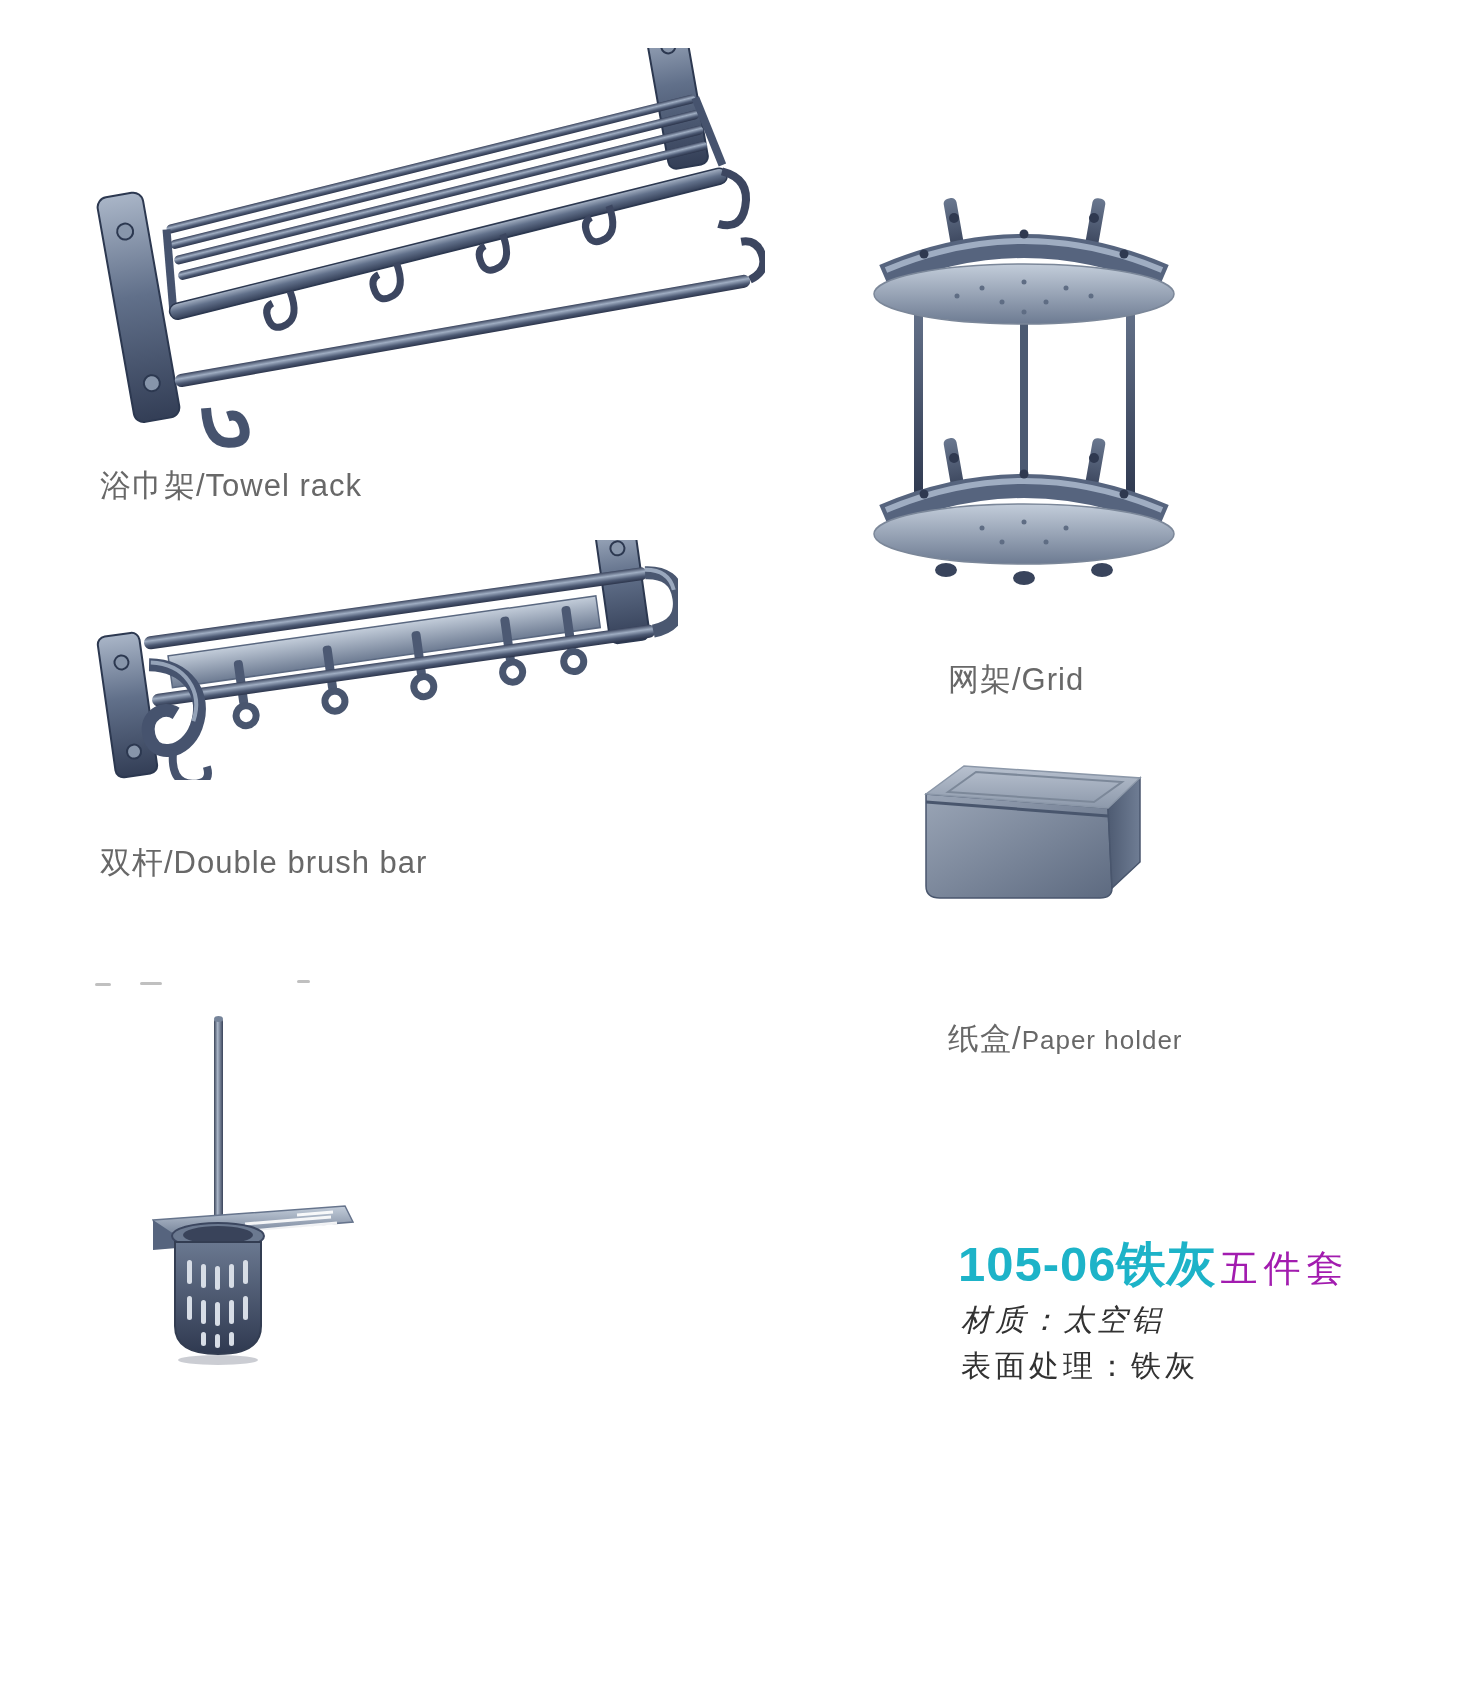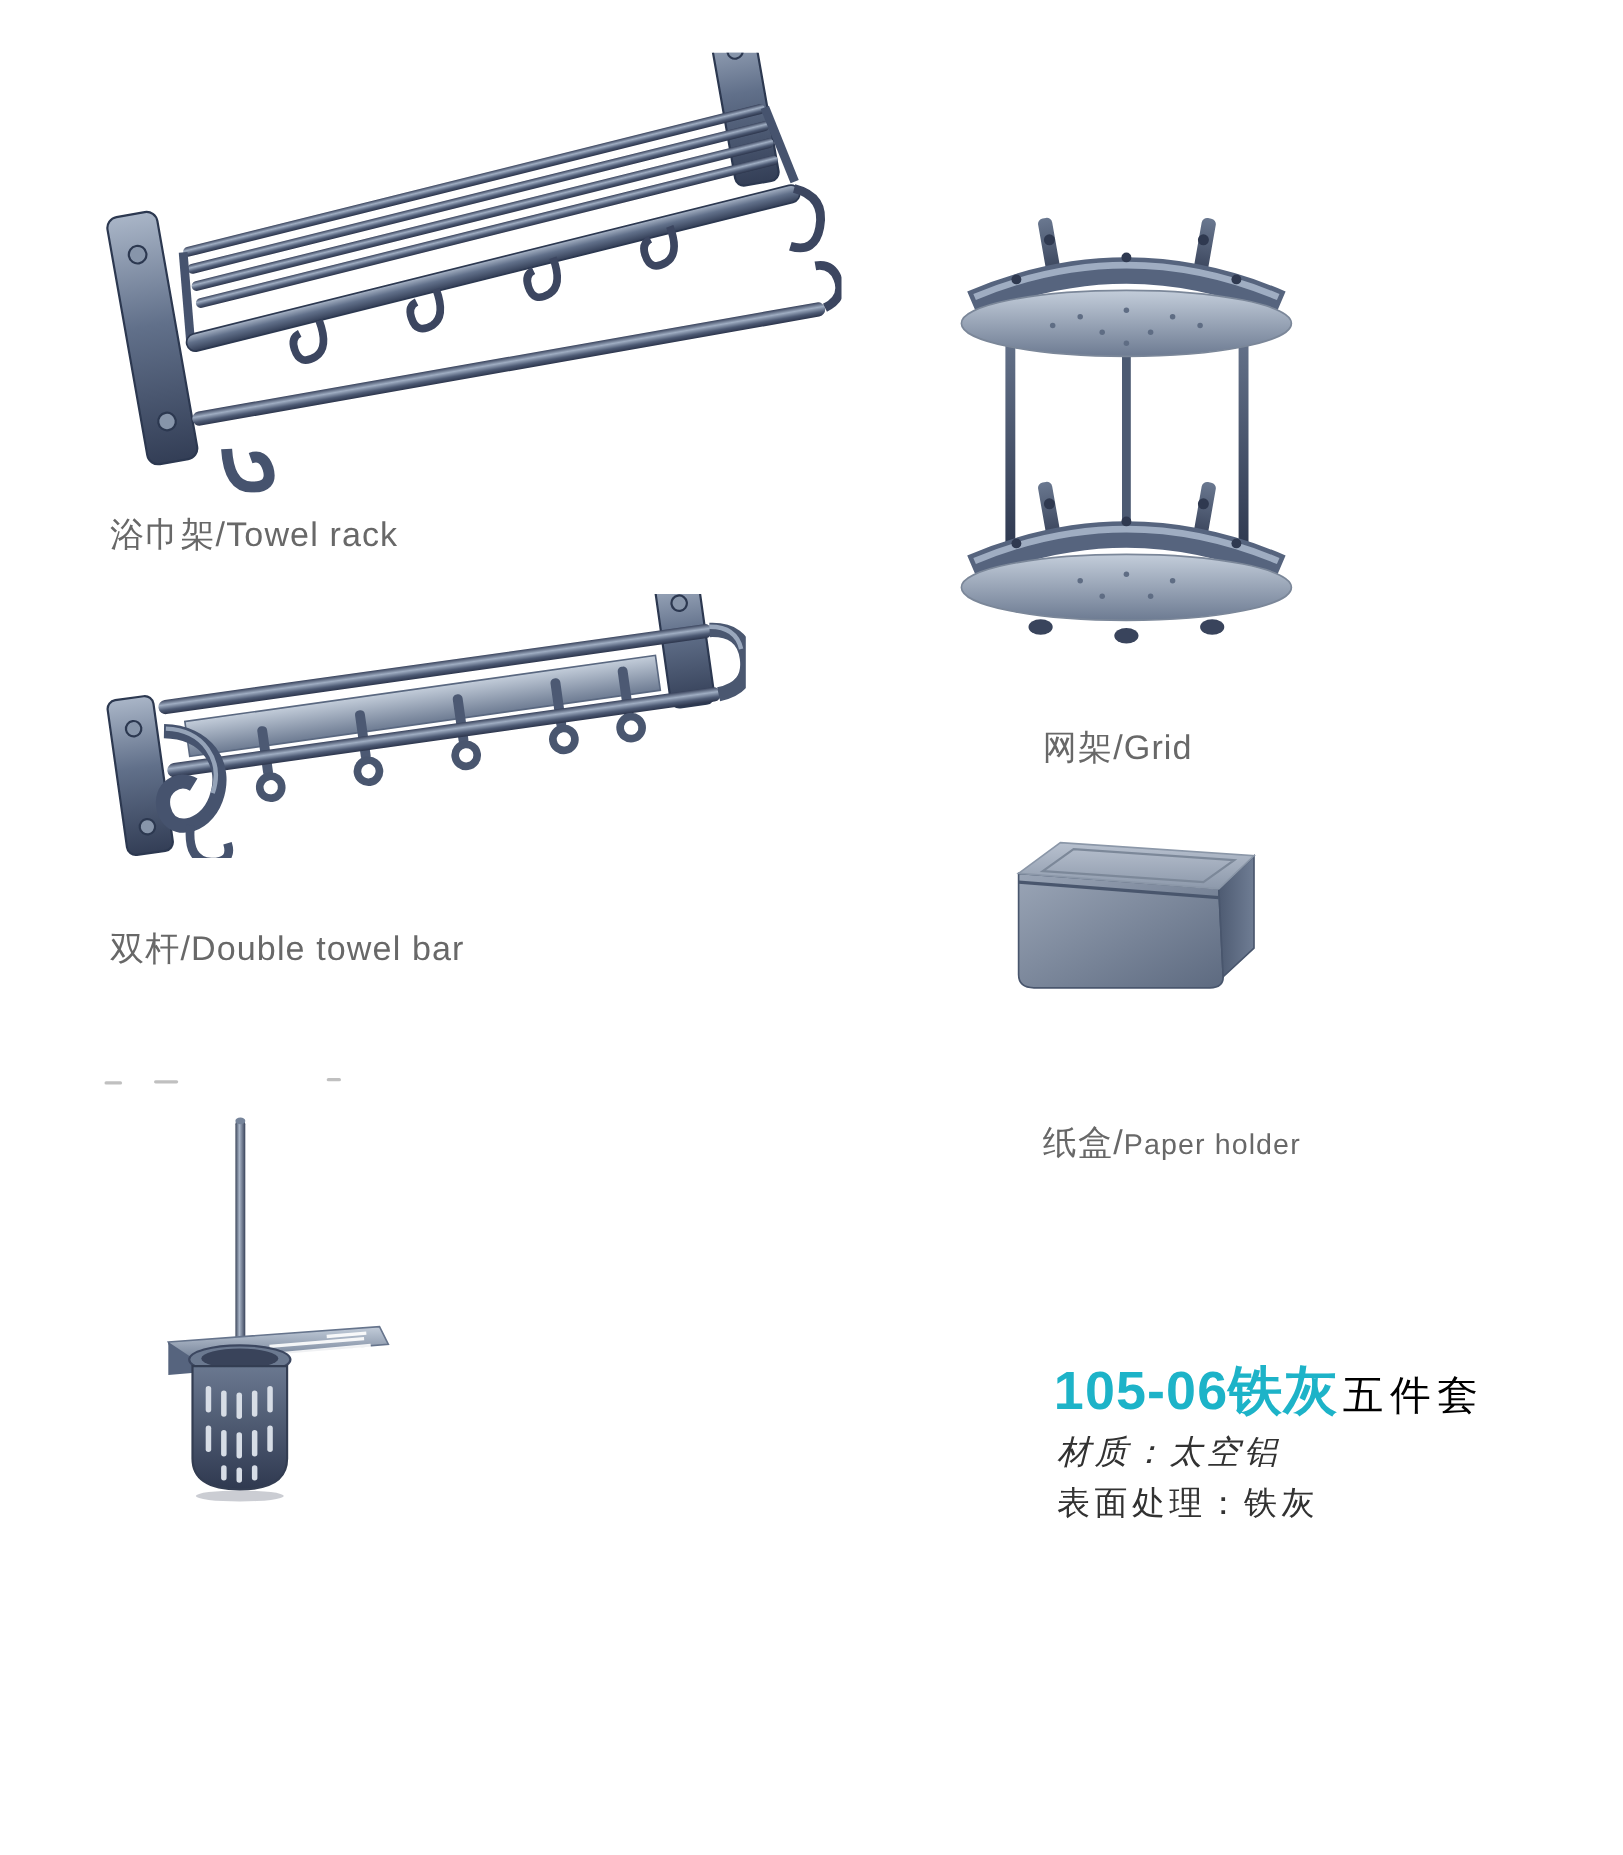--- a/index.html
+++ b/index.html
@@ -5,21 +5,21 @@
   html,body{margin:0;padding:0;background:#fff;}
   body{font-family:"Liberation Sans","DejaVu Sans",sans-serif;}
   #page{position:relative;width:1475px;height:1648px;background:#ffffff;overflow:hidden;}
   .img-box{position:absolute;}
   .img-box svg{width:100%;height:100%;display:block;}
   .label{position:absolute;color:#686868;font-size:31px;letter-spacing:1px;white-space:nowrap;}
   .label .en-small{font-size:26px;}
   .label2{line-height:44px;}
   #info-heading{position:absolute;left:958px;top:1232px;white-space:nowrap;}
   #info-heading .model{color:#1db3c8;font-size:49px;font-weight:bold;letter-spacing:1px;}
-  #info-heading .suffix{color:#000000;font-size:37px;letter-spacing:6px;margin-left:4px;}
+  #info-heading .suffix{color:#a21caf;font-size:37px;letter-spacing:6px;margin-left:4px;}
   .spec-line{position:absolute;left:961px;color:#323232;font-size:30px;letter-spacing:4px;white-space:nowrap;}
   #spec-material{top:1300px;font-style:italic;}
   #spec-surface{top:1346px;}
   .artifact{position:absolute;height:3px;background:#8c8c8c;opacity:.55;border-radius:2px;}
 </style>
 </head>
 <body>
 
 <div id="page">
 
@@ -136,21 +136,21 @@
           <circle cx="421" cy="150" r="10"></circle>
           <circle cx="483" cy="148" r="10"></circle>
         </g>
 
         <path d="M62,92 C100,98 116,130 100,160 C86,186 54,186 52,162 C50,142 70,134 82,144" stroke="#46536e" stroke-width="13" fill="none"></path>
         <path d="M64,90 C98,96 112,126 98,154" stroke="#95a3b8" stroke-width="4" fill="none"></path>
         <path d="M74,180 q-8,32 14,36 q20,3 17,-15" stroke="#46536e" stroke-width="8" fill="none"></path>
       </g>
     </svg>
   </div>
-  <div class="label" style="left:100px;top:842px">双杆/Double towel bar</div>
+  <div class="label" style="left:100px;top:842px">双杆/Double brush bar</div>
 
   <div class="img-box" style="left:862px;top:182px;width:328px;height:404px">
     <svg viewBox="0 0 328 404">
 
       <rect x="158" y="96" width="8" height="196" fill="#4c5a72"></rect>
       <rect x="52" y="104" width="9" height="212" fill="url(#gDark)"></rect>
       <rect x="264" y="104" width="9" height="212" fill="url(#gDark)"></rect>
 
       <g>
         <rect x="86" y="16" width="13" height="60" rx="5" fill="url(#gDark)" transform="rotate(-10 92 46)"></rect>

